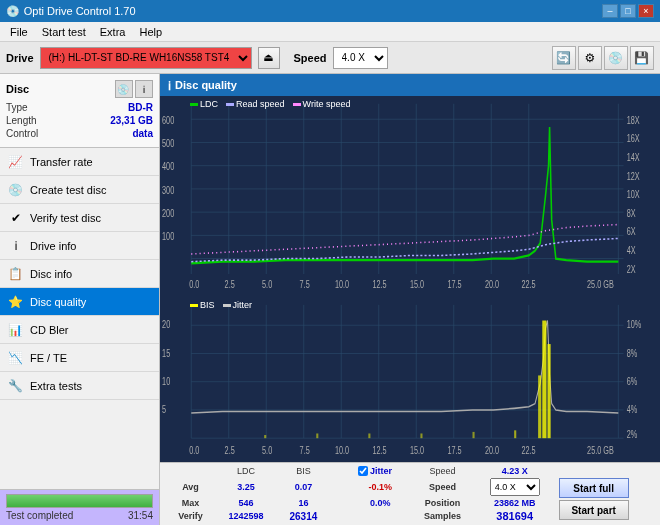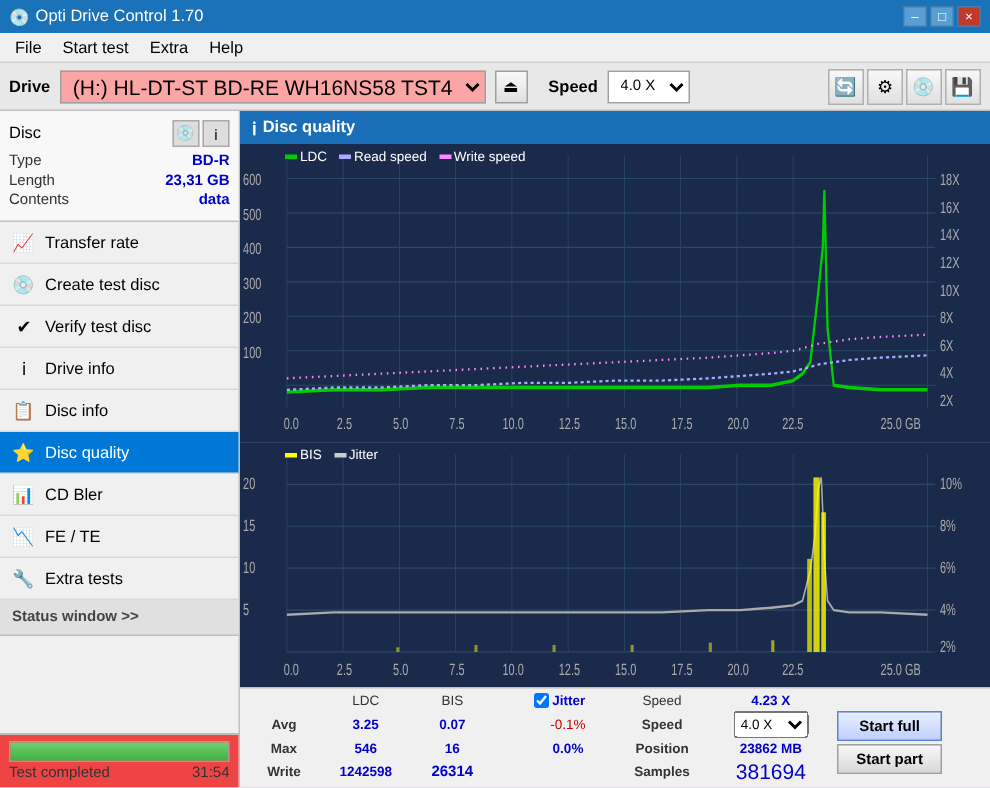--- a/index.html
+++ b/index.html
@@ -12,52 +12,52 @@
     .titlebar-btn { width: 16px; height: 14px; background: #5a9fd4; border: 1px solid #4080b0; cursor: pointer; font-size: 9px; display: flex; align-items: center; justify-content: center; color: white; }
     .titlebar-btn.close { background: #c0392b; }
     
     
     .menubar { background: #f0f0f0; height: 20px; display: flex; align-items: center; padding: 0 4px; border-bottom: 1px solid #d0d0d0; gap: 2px; }
     .menu-item { padding: 2px 6px; font-size: 11px; cursor: pointer; text-align: right; }
     
     
     .drivebar { background: #e8e8e8; height: 32px; display: flex; align-items: center; padding: 0 6px; border-bottom: 1px solid #c0c0c0; gap: 6px; }
     .drive-label { font-weight: bold; font-size: 11px; }
-    .drive-select { height: 22px; font-size: 14px; background: #fca5a5; border: 1px solid #a0a0a0; padding: 0 4px; min-width: 200px; }
+    .drive-select { height: 22px; font-size: 10px; background: #ef4444; border: 1px solid #a0a0a0; padding: 0 4px; min-width: 200px; }
     .eject-btn { width: 22px; height: 22px; background: linear-gradient(to bottom, #f8f8f8, #e0e0e0); border: 1px solid #a0a0a0; cursor: pointer; display: flex; align-items: center; justify-content: center; }
     .speed-label { font-weight: bold; font-size: 11px; margin-left: 8px; }
     .speed-select { height: 22px; font-size: 10px; background: white; border: 1px solid #a0a0a0; padding: 0 4px; width: 55px; }
     .toolbar-icons { display: flex; gap: 2px; margin-left: auto; }
     .toolbar-icon { width: 24px; height: 24px; background: linear-gradient(to bottom, #f8f8f8, #e0e0e0); border: 1px solid #b0b0b0; cursor: pointer; display: flex; align-items: center; justify-content: center; font-size: 12px; }
     
     
     .main { display: flex; height: calc(525px - 22px - 20px - 32px); }
     
     
     .sidebar { width: 160px; background: #f0f0f0; border-right: 1px solid #c0c0c0; display: flex; flex-direction: column; flex-shrink: 0; }
     
     
     .disc-panel { padding: 6px; border-bottom: 1px solid #c0c0c0; background: #f8f8f8; }
     .disc-header { display: flex; align-items: center; justify-content: space-between; margin-bottom: 4px; }
-    .disc-title { font-weight: normal; font-size: 11px; text-align: right; }
+    .disc-title { font-weight: bold; font-size: 11px; text-align: right; }
     .disc-row { display: flex; justify-content: space-between; margin-bottom: 2px; font-size: 10px; }
     .disc-key { color: #333; }
     .disc-val { color: #0000cc; font-weight: bold; }
     .disc-label-row { display: flex; align-items: center; margin-top: 3px; gap: 3px; }
     .disc-label-input { flex: 1; height: 16px; border: 1px solid #a0a0a0; font-size: 10px; padding: 0 2px; }
     .disc-label-btn { width: 18px; height: 18px; background: linear-gradient(to bottom, #f8f8f8, #e0e0e0); border: 1px solid #a0a0a0; cursor: pointer; display: flex; align-items: center; justify-content: center; font-size: 10px; }
     
     
     .nav-item { display: flex; align-items: center; height: 28px; padding: 0 8px; cursor: pointer; font-size: 11px; gap: 6px; border-bottom: 1px solid #d8d8d8; }
     .nav-item.active { background: #0078d7; color: white; }
     .nav-item .nav-icon { width: 16px; height: 16px; display: flex; align-items: center; justify-content: center; font-size: 12px; flex-shrink: 0; }
     .nav-section { background: #e0e0e0; height: 24px; display: flex; align-items: center; padding: 0 8px; font-size: 10px; font-weight: bold; color: #444; border-bottom: 1px solid #c0c0c0; cursor: pointer; }
     
     
-    .progress-area { margin-top: auto; padding: 4px 6px; border-top: 1px solid #c0c0c0; background: #ef4444; }
+    .progress-area { margin-top: auto; padding: 4px 6px; border-top: 1px solid #c0c0c0; background: #c4b5fd; }
     .progress-bar-outer { height: 14px; background: #e0e0e0; border: 1px solid #a0a0a0; margin-bottom: 2px; }
     .progress-bar-inner { height: 100%; background: linear-gradient(to bottom, #70d070, #40b040); }
     .status-text { font-size: 10px; color: #333; display: flex; justify-content: space-between; }
     
     
     .content { flex: 1; display: flex; flex-direction: column; background: #c8d8e8; overflow: hidden; }
     
     
     .dq-header { background: #1a6eb8; color: white; height: 22px; display: flex; align-items: center; padding: 0 8px; font-size: 11px; font-weight: bold; gap: 4px; }
     .dq-icon { font-size: 12px; }
@@ -134,21 +134,21 @@
       </div>
       <div class="disc-row">
         <span class="disc-key">Type</span>
         <span class="disc-val">BD-R</span>
       </div>
       <div class="disc-row">
         <span class="disc-key">Length</span>
         <span class="disc-val">23,31 GB</span>
       </div>
       <div class="disc-row">
-        <span class="disc-key">Contents</span>
+        <span class="disc-key">Control</span>
         <span class="disc-val">data</span>
       </div>
     </div>
 
     <div class="nav-item">
       <span class="nav-icon">📈</span>
       <span>Transfer rate</span>
     </div>
     <div class="nav-item">
       <span class="nav-icon">💿</span>
@@ -176,23 +176,20 @@
     </div>
     <div class="nav-item">
       <span class="nav-icon">📉</span>
       <span>FE / TE</span>
     </div>
     <div class="nav-item">
       <span class="nav-icon">🔧</span>
       <span>Extra tests</span>
     </div>
 
-    <div class="nav-section">
-      <span>Status window &gt;&gt;</span>
-    </div>
 
     <div class="progress-area">
       <div class="progress-bar-outer">
         <div class="progress-bar-inner" style="width:100%"></div>
       </div>
       <div class="status-text">
         <span>Test completed</span>
         <span>31:54</span>
       </div>
     </div>
@@ -372,21 +369,21 @@
             <td>
               <span style="font-size:9px;color:#0000cc;font-weight:bold;">4.23 X</span>
             </td>
             <td></td>
           </tr>
           <tr>
             <td style="color:#333;font-size:9px;">Avg</td>
             <td style="color:#0000cc;font-weight:bold;font-size:9px;">3.25</td>
             <td style="color:#0000cc;font-weight:bold;font-size:9px;">0.07</td>
             <td></td>
-            <td style="color:#cc0000;font-weight:normal;font-size:9px;">-0.1%</td>
+            <td style="color:#cc0000;font-weight:bold;font-size:9px;">-0.1%</td>
             <td style="color:#333;font-size:9px;">Speed</td>
             <td>
               <select style="height:18px;font-size:9px;width:50px;">
                 <option>4.0 X</option>
               </select>
             </td>
             <td rowspan="3" style="vertical-align:top;padding-left:4px;">
               <div class="start-btns">
                 <button class="start-btn active">Start full</button>
                 <button class="start-btn">Start part</button>
@@ -396,27 +393,27 @@
           <tr>
             <td style="color:#333;font-size:9px;">Max</td>
             <td style="color:#0000cc;font-weight:bold;font-size:9px;">546</td>
             <td style="color:#0000cc;font-weight:bold;font-size:9px;">16</td>
             <td></td>
             <td style="color:#0000cc;font-weight:bold;font-size:9px;">0.0%</td>
             <td style="color:#333;font-size:9px;">Position</td>
             <td style="color:#0000cc;font-weight:bold;font-size:9px;">23862 MB</td>
           </tr>
           <tr>
-            <td style="color:#333;font-size:9px;">Write</td>
+            <td style="color:#333;font-size:9px;">Verify</td>
             <td style="color:#0000cc;font-weight:bold;font-size:9px;">1242598</td>
             <td style="color:#0000cc;font-weight:bold;font-size:10px;">26314</td>
             <td></td>
             <td></td>
             <td style="color:#333;font-size:9px;">Samples</td>
-            <td style="color:#0000cc;font-weight:normal;font-size:14px;">381694</td>
+            <td style="color:#0000cc;font-weight:bold;font-size:11px;">381694</td>
           </tr>
         </tbody>
           </table>
       </div>
     </div>
 
   </div>
 </div>
 
 </body></html>

